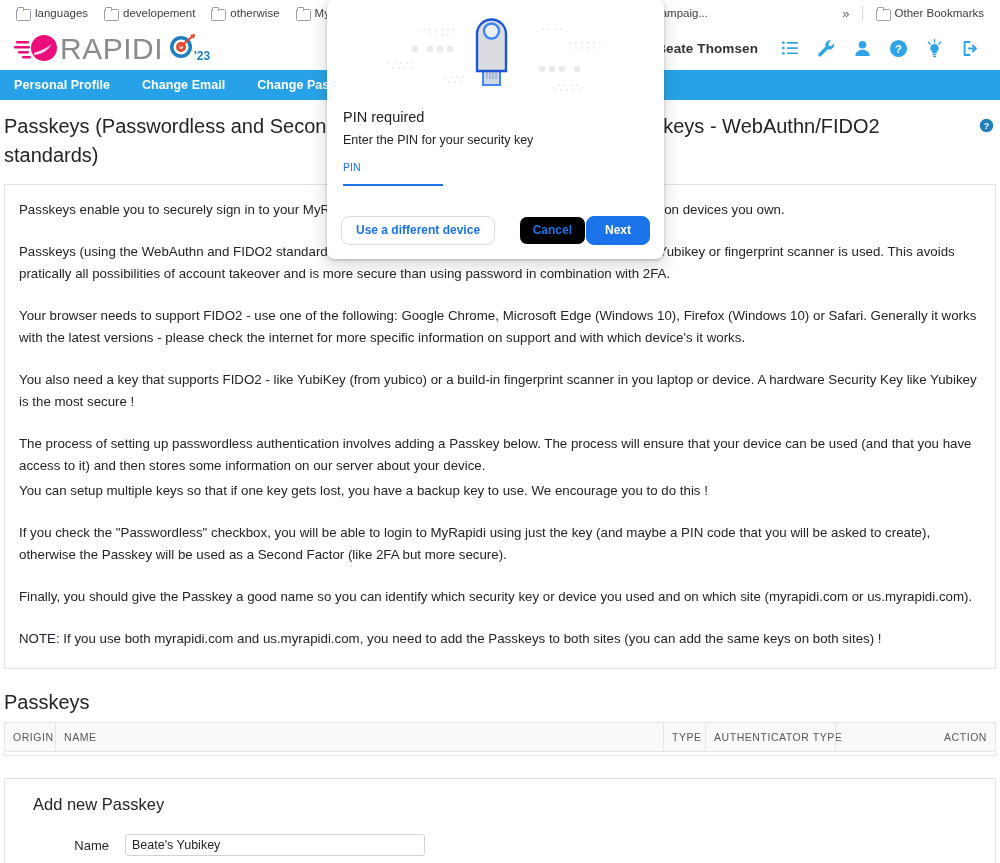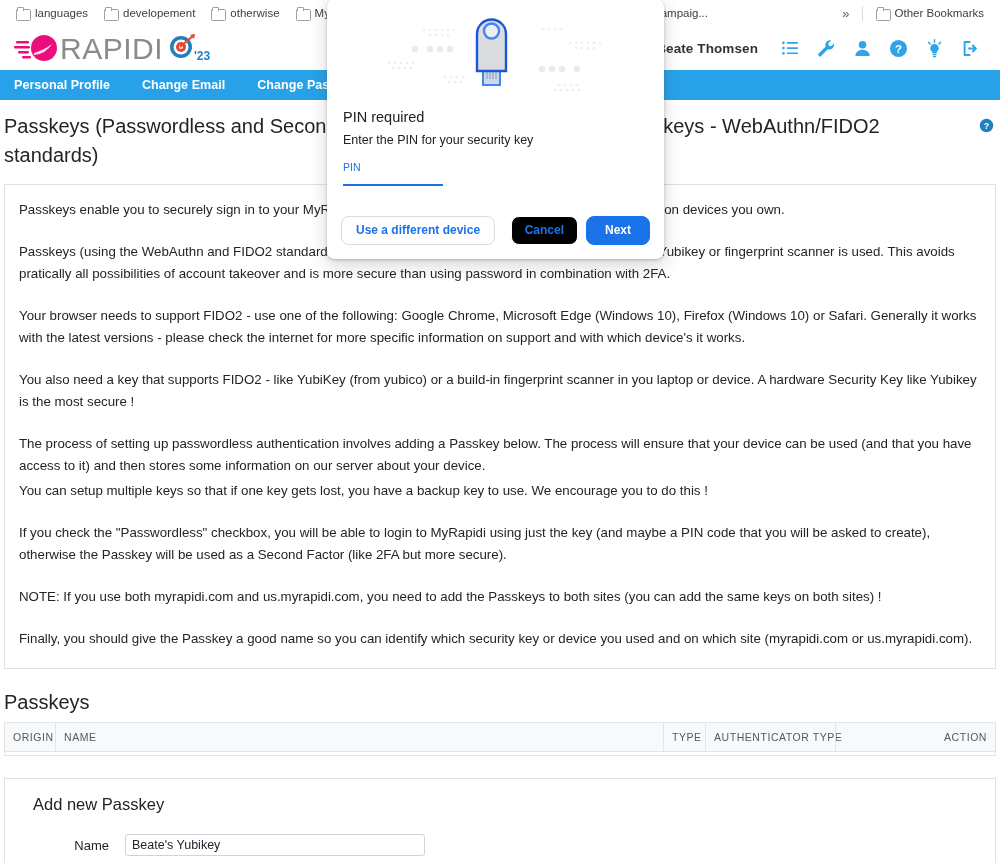--- a/index.html
+++ b/index.html
@@ -288,21 +288,20 @@
     background: #000000;
     border: 1px solid #fff;
     color: #1a73e8;
     padding: 6px 13px;
   }
   .btn-primary {
     background: #1a73e8;
     border: 1px solid #1a73e8;
     color: #ffffff;
     padding: 6px 18px;
-    margin-left: 8px;
   }
   .spacer { flex: 1 1 auto; }
 </style>
 </head>
 <body>
 
 <div class="bookmarks-bar">
   <div class="bm">
     <span class="bm-icon"></span>
     <span>languages</span>
@@ -423,22 +422,22 @@
 </div>
 
 <div class="panel">
   <p>Passkeys enable you to securely sign in to your MyRapidi Account without a password. Only set up passkeys on devices you own.</p>
   <p>Passkeys (using the WebAuthn and FIDO2 standards) provides a method of logging in where a device like a Yubikey or fingerprint scanner is used. This avoids pratically all possibilities of account takeover and is more secure than using password in combination with 2FA.</p>
   <p>Your browser needs to support FIDO2 - use one of the following: Google Chrome, Microsoft Edge (Windows 10), Firefox (Windows 10) or Safari. Generally it works with the latest versions - please check the internet for more specific information on support and with which device's it works.</p>
   <p>You also need a key that supports FIDO2 - like YubiKey (from yubico) or a build-in fingerprint scanner in you laptop or device. A hardware Security Key like Yubikey is the most secure !</p>
   <p class="tight">The process of setting up passwordless authentication involves adding a Passkey below. The process will ensure that your device can be used (and that you have access to it) and then stores some information on our server about your device.</p>
   <p>You can setup multiple keys so that if one key gets lost, you have a backup key to use. We encourage you to do this !</p>
   <p>If you check the "Passwordless" checkbox, you will be able to login to MyRapidi using just the key (and maybe a PIN code that you will be asked to create), otherwise the Passkey will be used as a Second Factor (like 2FA but more secure).</p>
+  <p>Finally, you should give the Passkey a good name so you can identify which security key or device you used and on which site (myrapidi.com or us.myrapidi.com).</p>
   <p>NOTE: If you use both myrapidi.com and us.myrapidi.com, you need to add the Passkeys to both sites (you can add the same keys on both sites) !</p>
-  <p>Finally, you should give the Passkey a good name so you can identify which security key or device you used and on which site (myrapidi.com or us.myrapidi.com).</p>
 </div>
 
 <div class="section-title">Passkeys</div>
 <div class="tbl">
   <div class="tbl-head">
     <div class="th origin">ORIGIN</div>
     <div class="th name">NAME</div>
     <div class="th type">TYPE</div>
     <div class="th auth">AUTHENTICATOR TYPE</div>
     <div class="th action">ACTION</div>

